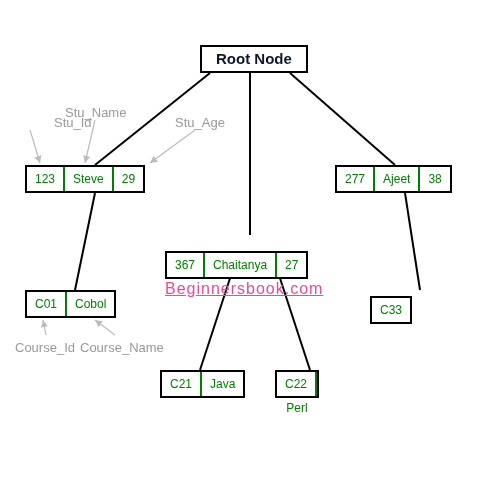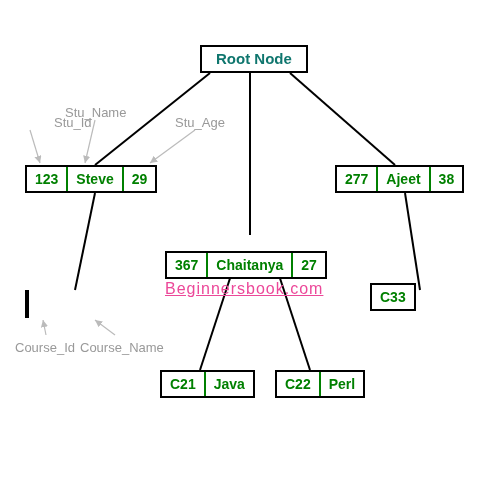--- a/index.html
+++ b/index.html
@@ -17,29 +17,29 @@
     border: 2px solid #000;
     background: #fff;
     display: flex;
     align-items: center;
     height: 28px;
     white-space: nowrap;
   }
   .cell {
     padding: 0 8px;
     color: #008000;
-    font-weight: bold;
-    font-size: 14px;
+    font-weight: normal;
+    font-size: 12px;
     border-right: 2px solid #008000;
     line-height: 24px;
   }
   .cell:last-child { border-right: none; }
   .root-label {
     padding: 0 14px;
-    color: #0f766e;
+    color: #0f172a;
     font-weight: bold;
     font-size: 15px;
     line-height: 24px;
   }
   .annot {
     position: absolute;
     color: #999;
     font-size: 13px;
   }
   .watermark {
@@ -116,30 +116,32 @@
 
 <div class="node" style="left:165px; top:235px;margin-top:16px;">
   <span class="cell">367</span>
   <span class="cell">Chaitanya</span>
   <span class="cell">27</span>
 </div>
 
 <div class="watermark" style="left:165px; top:280px;">Beginnersbook.com</div>
 
 <div class="node" style="left:25px; top:290px;">
+  <span class="cell">C01</span>
+  <span class="cell">Cobol</span>
 </div>
 
 <div class="annot" style="left:15px; top:340px;">Course_Id</div>
 <div class="annot" style="left:80px; top:340px;">Course_Name</div>
 
 <div class="node" style="left:160px; top:370px;">
   <span class="cell">C21</span>
   <span class="cell">Java</span>
 </div>
 
-<div class="node" style="left:275px; top:370px;">
+<div class="node" style="left:275px; top:370px;flex-direction:column;">
   <span class="cell">C22</span>
   <span class="cell">Perl</span>
 </div>
 
-<div class="node" style="left:370px; top:283px;">
+<div class="node" style="left:370px; top:296px;">
   <span class="cell">C33</span>
 </div>
 
 </body></html>

